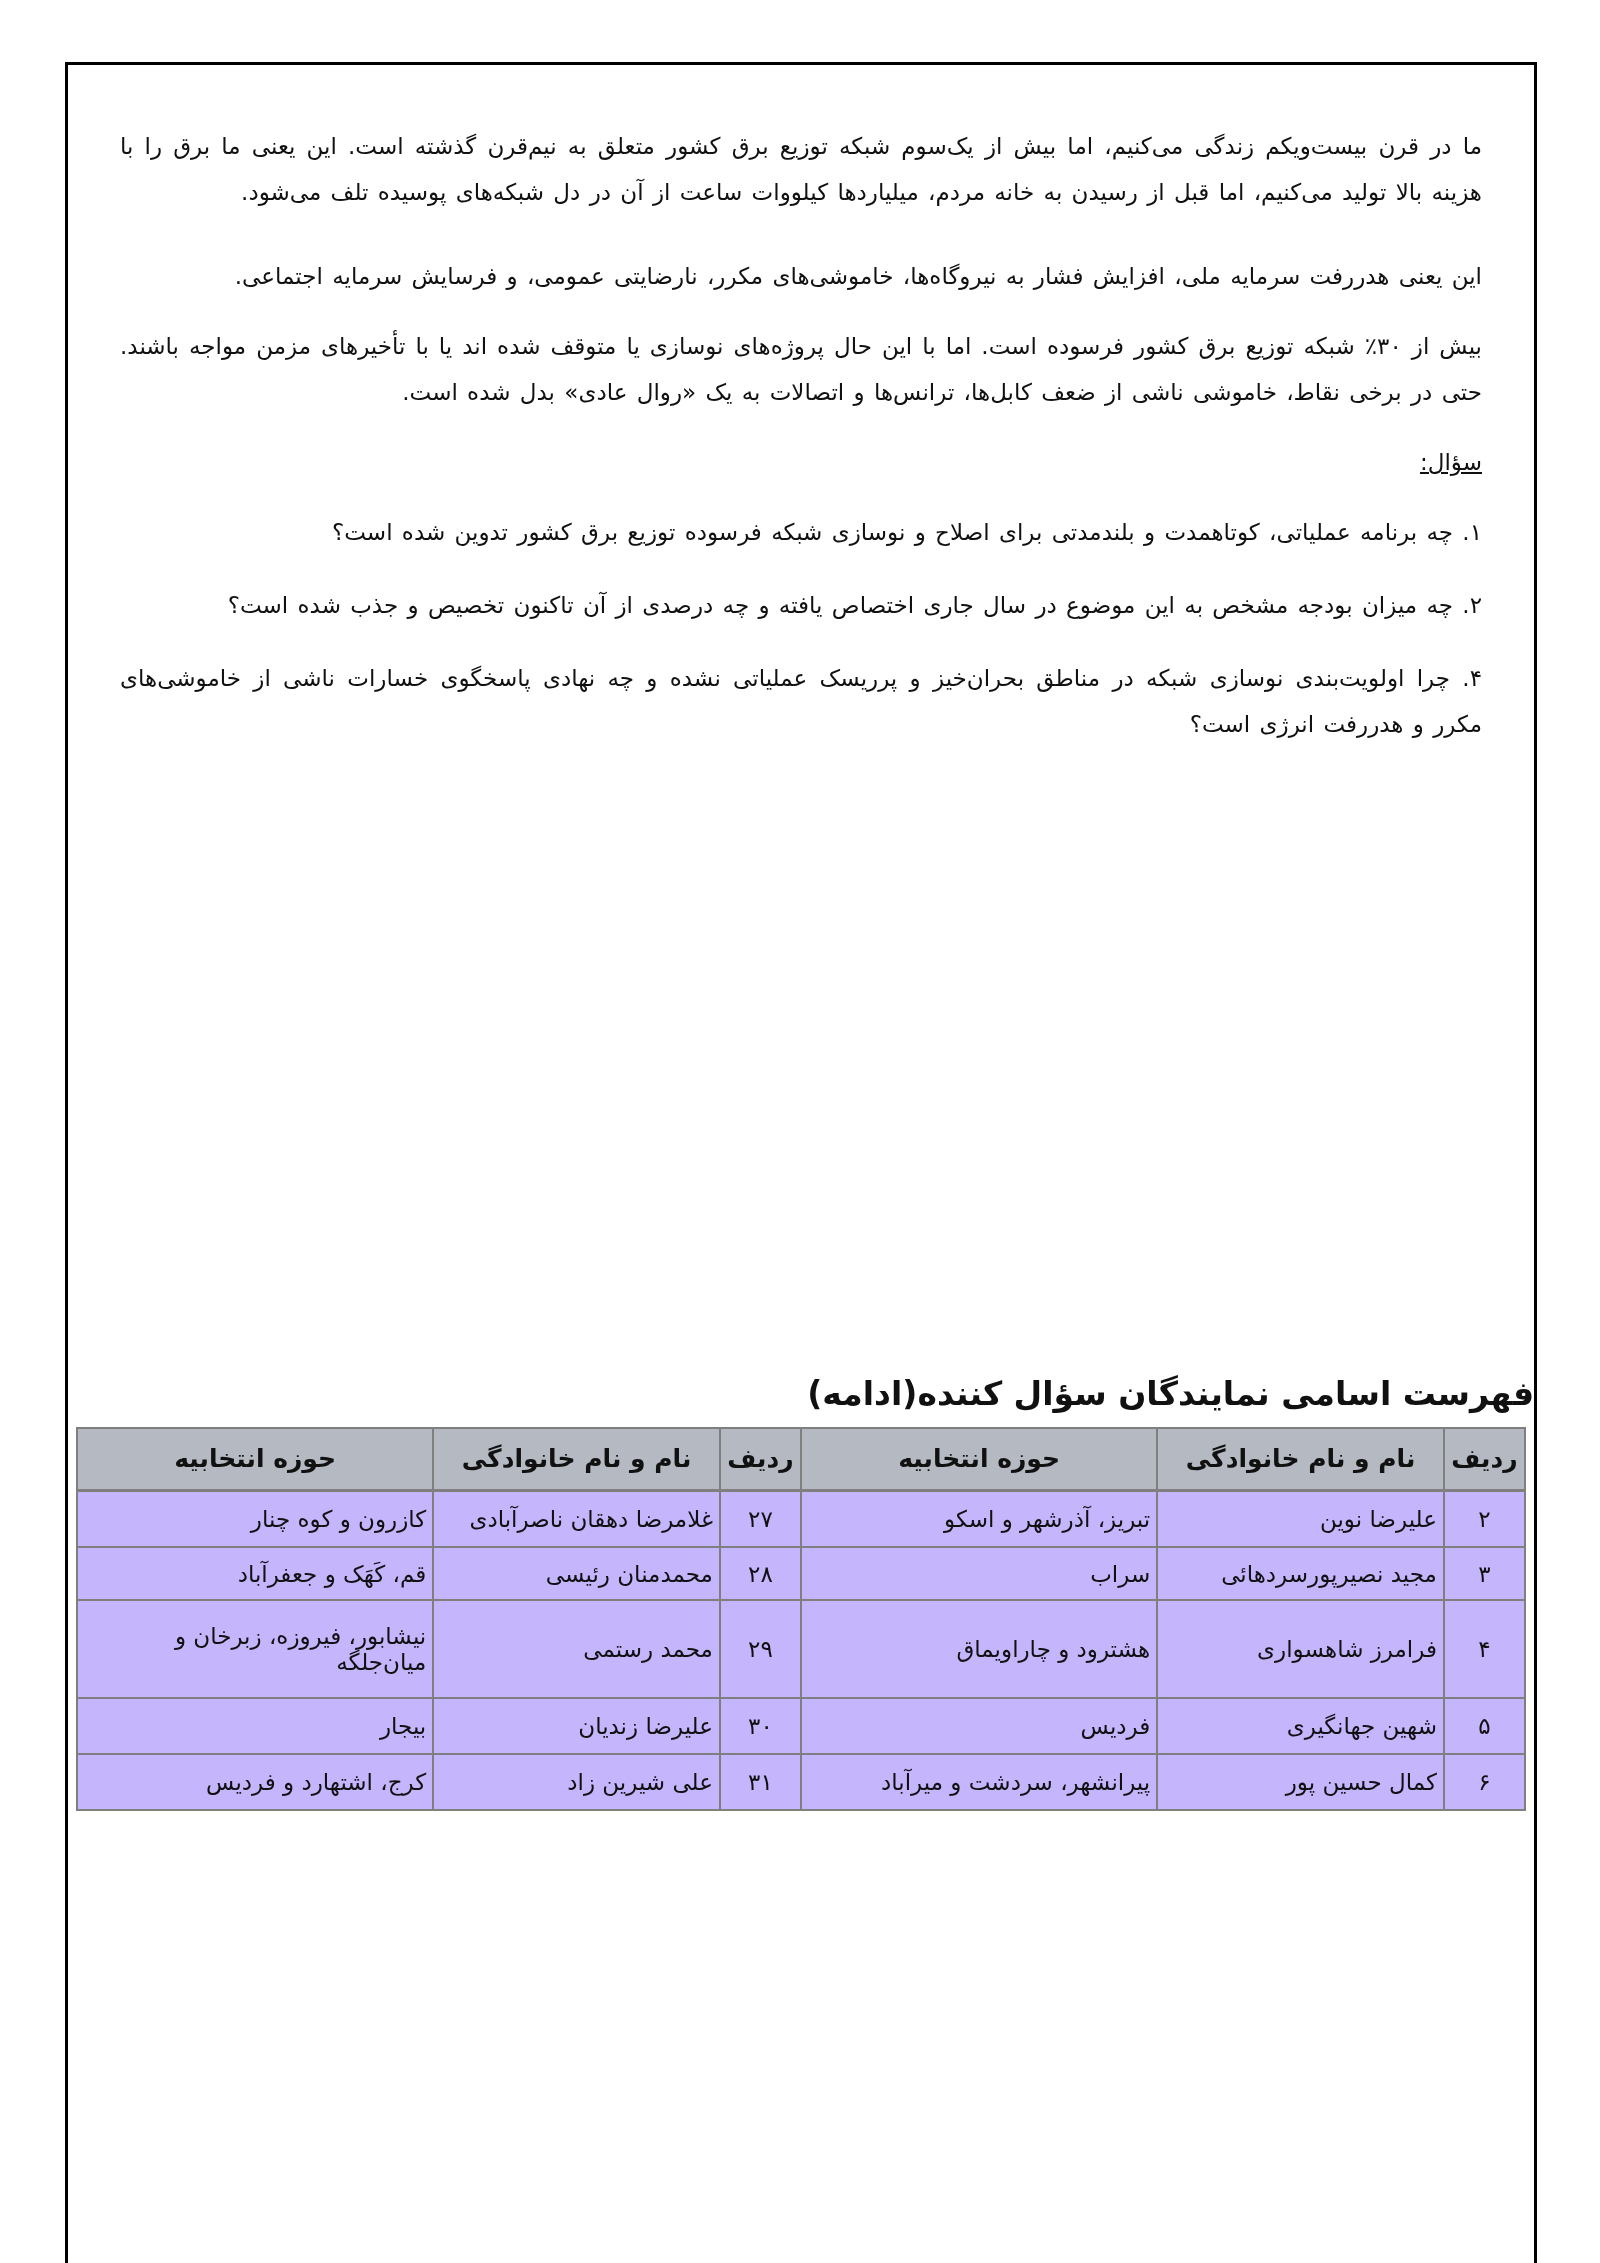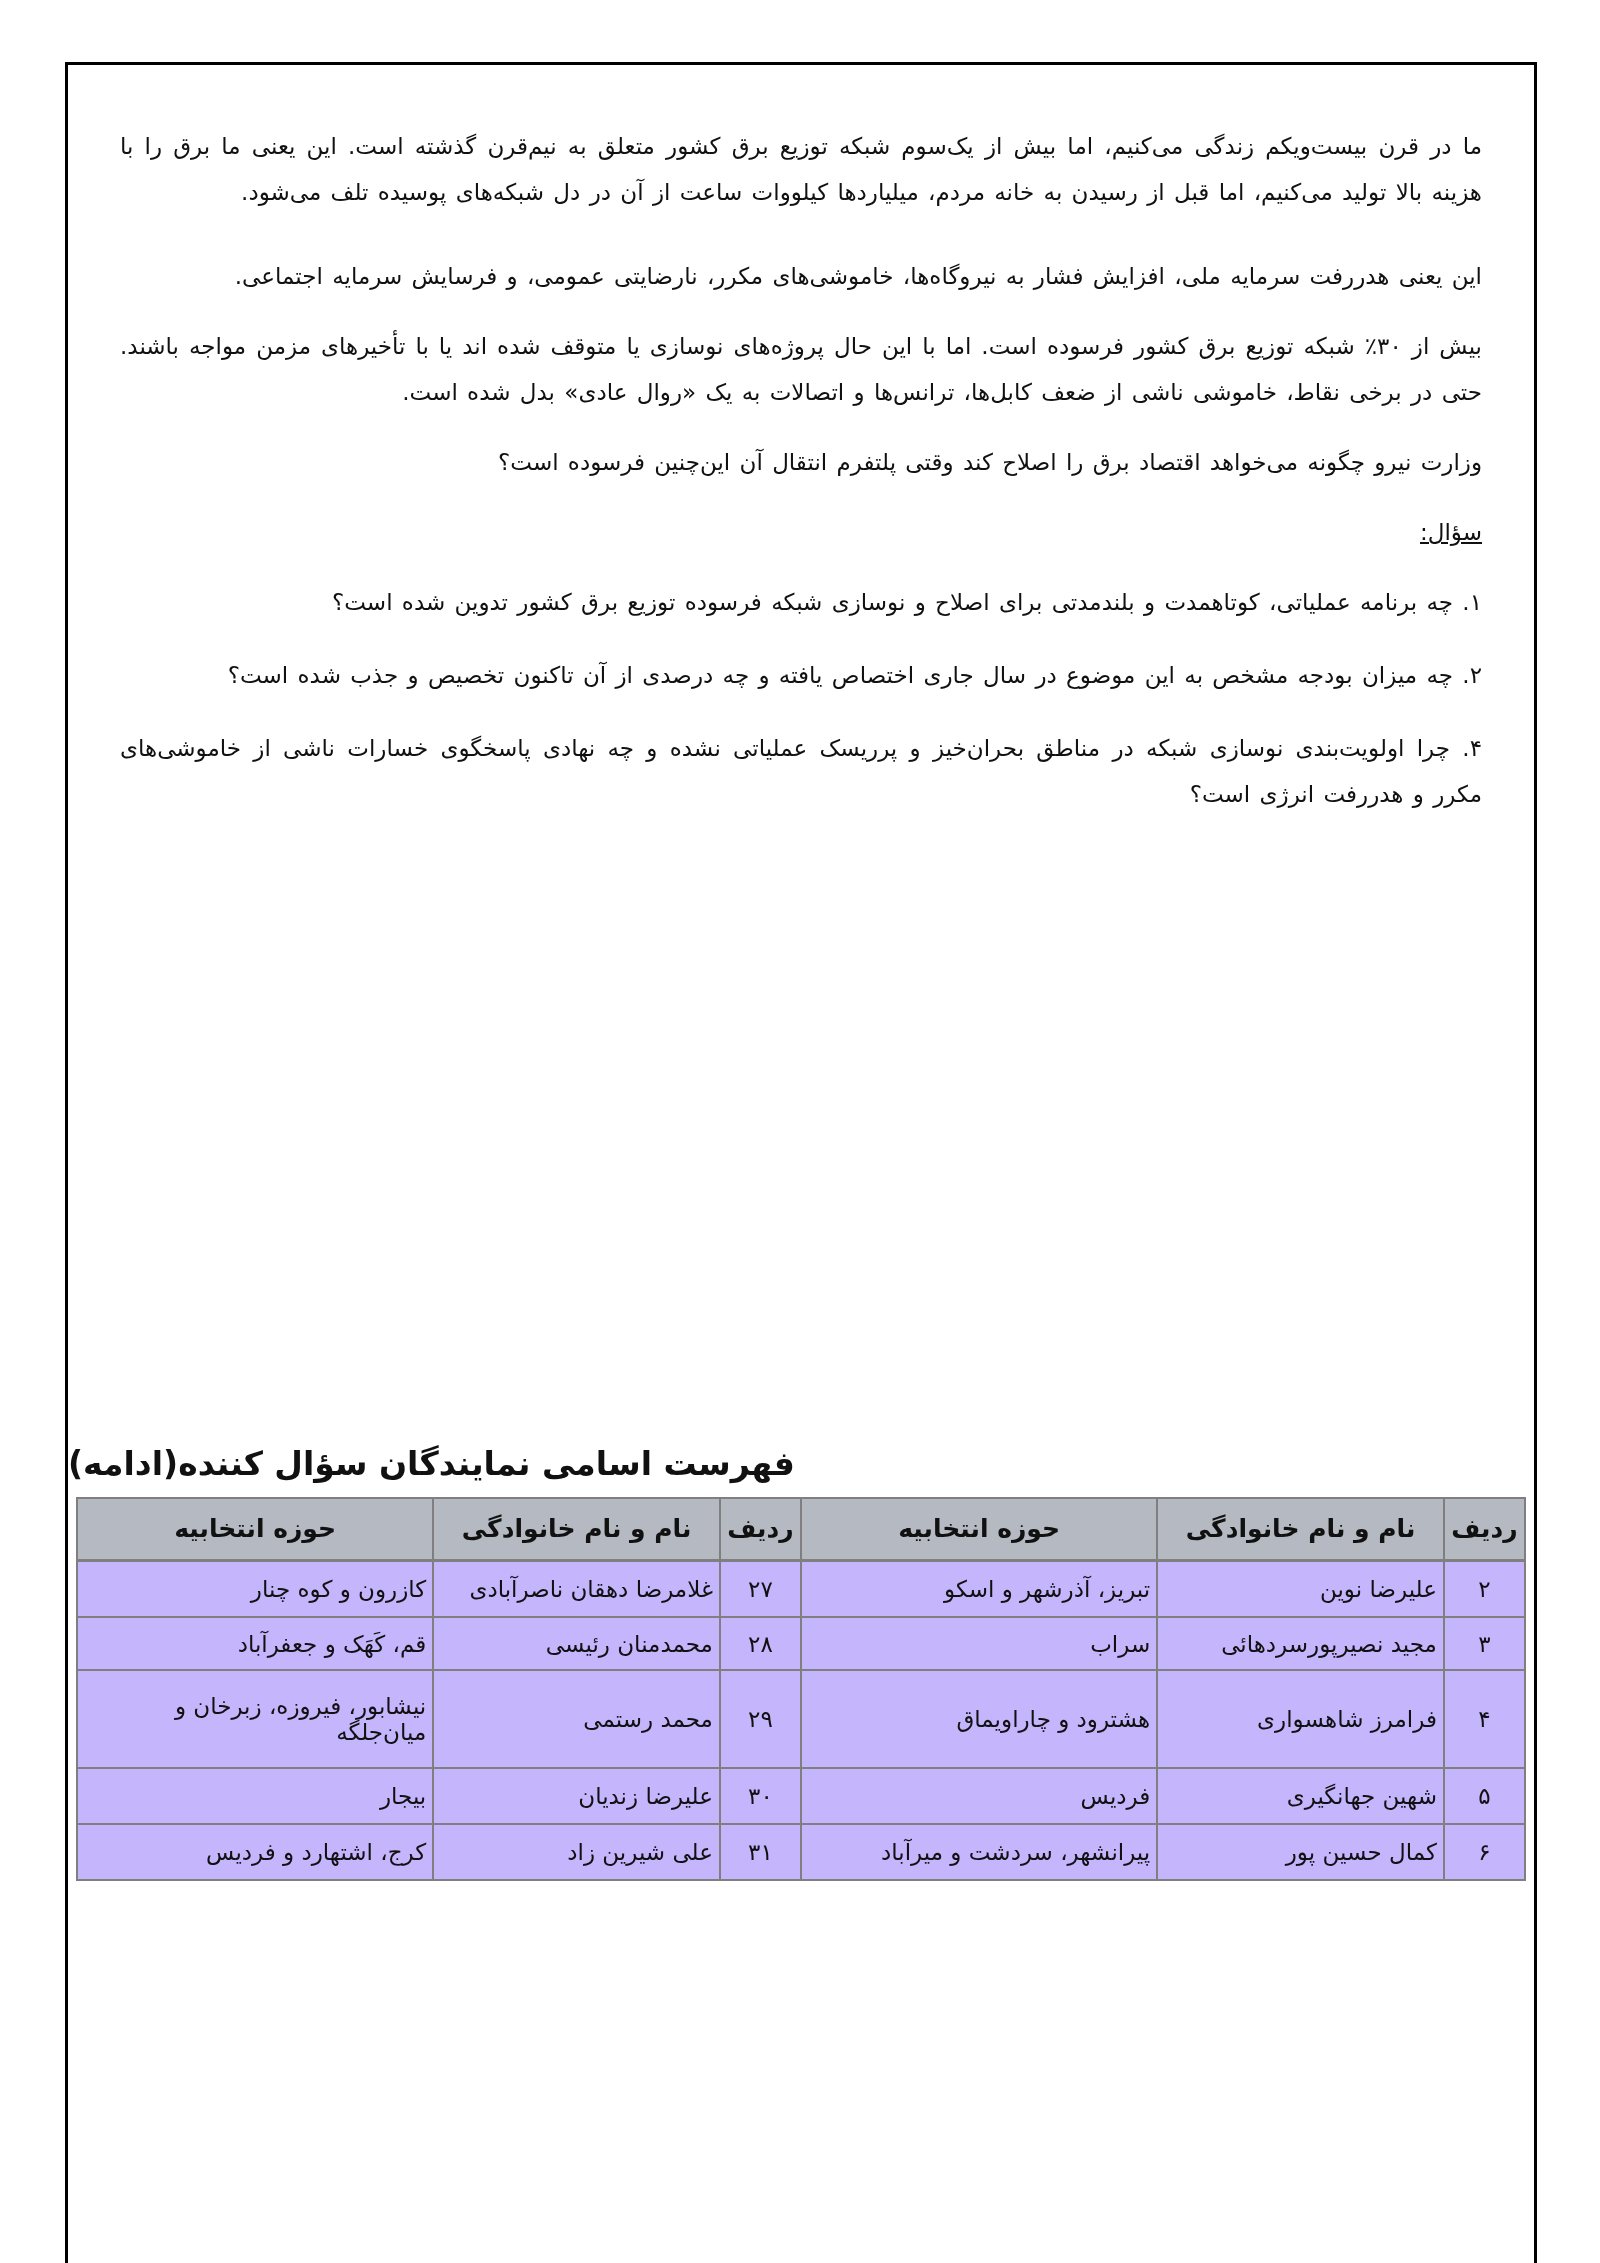--- a/index.html
+++ b/index.html
@@ -27,21 +27,21 @@
     text-align: justify;
     word-spacing: 2px;
     margin-bottom: 24px;
   }
   .body-text.para-1 { margin-bottom: 38px; }
   .question-label { margin-bottom: 24px; text-decoration: underline; }
   .question { margin-bottom: 27px; }
   .spacer { height: 600px; }
   .table-title {
     direction: rtl;
-    text-align: left;
+    text-align: right;
     font-size: 33px;
     font-weight: bold;
     margin-bottom: 14px;
     letter-spacing: 0;
   }
   table.members {
     direction: rtl;
     width: 1450px;
     margin: 0 auto;
     border-collapse: collapse;
@@ -75,21 +75,20 @@
   tbody tr:nth-child(5) { height: 56px; }
 </style>
 </head>
 <body>
 
 <div class="page-frame">
   <div class="content">
     <p class="body-text para-1">ما در قرن بیست‌ویکم زندگی می‌کنیم، اما بیش از یک‌سوم شبکه توزیع برق کشور متعلق به نیم‌قرن گذشته است. این یعنی ما برق را با هزینه بالا تولید می‌کنیم، اما قبل از رسیدن به خانه مردم، میلیاردها کیلووات ساعت از آن در دل شبکه‌های پوسیده تلف می‌شود.</p>
     <p class="body-text">این یعنی هدررفت سرمایه ملی، افزایش فشار به نیروگاه‌ها، خاموشی‌های مکرر، نارضایتی عمومی، و فرسایش سرمایه اجتماعی.</p>
     <p class="body-text">بیش از ۳۰٪ شبکه توزیع برق کشور فرسوده است. اما با این حال پروژه‌های نوسازی یا متوقف شده اند یا با تأخیرهای مزمن مواجه باشند. حتی در برخی نقاط، خاموشی ناشی از ضعف کابل‌ها، ترانس‌ها و اتصالات به یک «روال عادی» بدل شده است.</p>
-    <p class="body-text">وزارت نیرو چگونه می‌خواهد اقتصاد برق را اصلاح کند وقتی پلتفرم انتقال آن این‌چنین فرسوده است؟</p>
     <p class="body-text question-label">سؤال:</p>
     <p class="body-text question">۱. چه برنامه عملیاتی، کوتاهمدت و بلندمدتی برای اصلاح و نوسازی شبکه فرسوده توزیع برق کشور تدوین شده است؟</p>
     <p class="body-text question">۲. چه میزان بودجه مشخص به این موضوع در سال جاری اختصاص یافته و چه درصدی از آن تاکنون تخصیص و جذب شده است؟</p>
     <p class="body-text question">۴. چرا اولویت‌بندی نوسازی شبکه در مناطق بحران‌خیز و پرریسک عملیاتی نشده و چه نهادی پاسخگوی خسارات ناشی از خاموشی‌های مکرر و هدررفت انرژی است؟</p>
   </div>
 
   <div class="spacer"></div>
 
   <div class="table-title">فهرست اسامی نمایندگان سؤال کننده(ادامه)</div>
 

